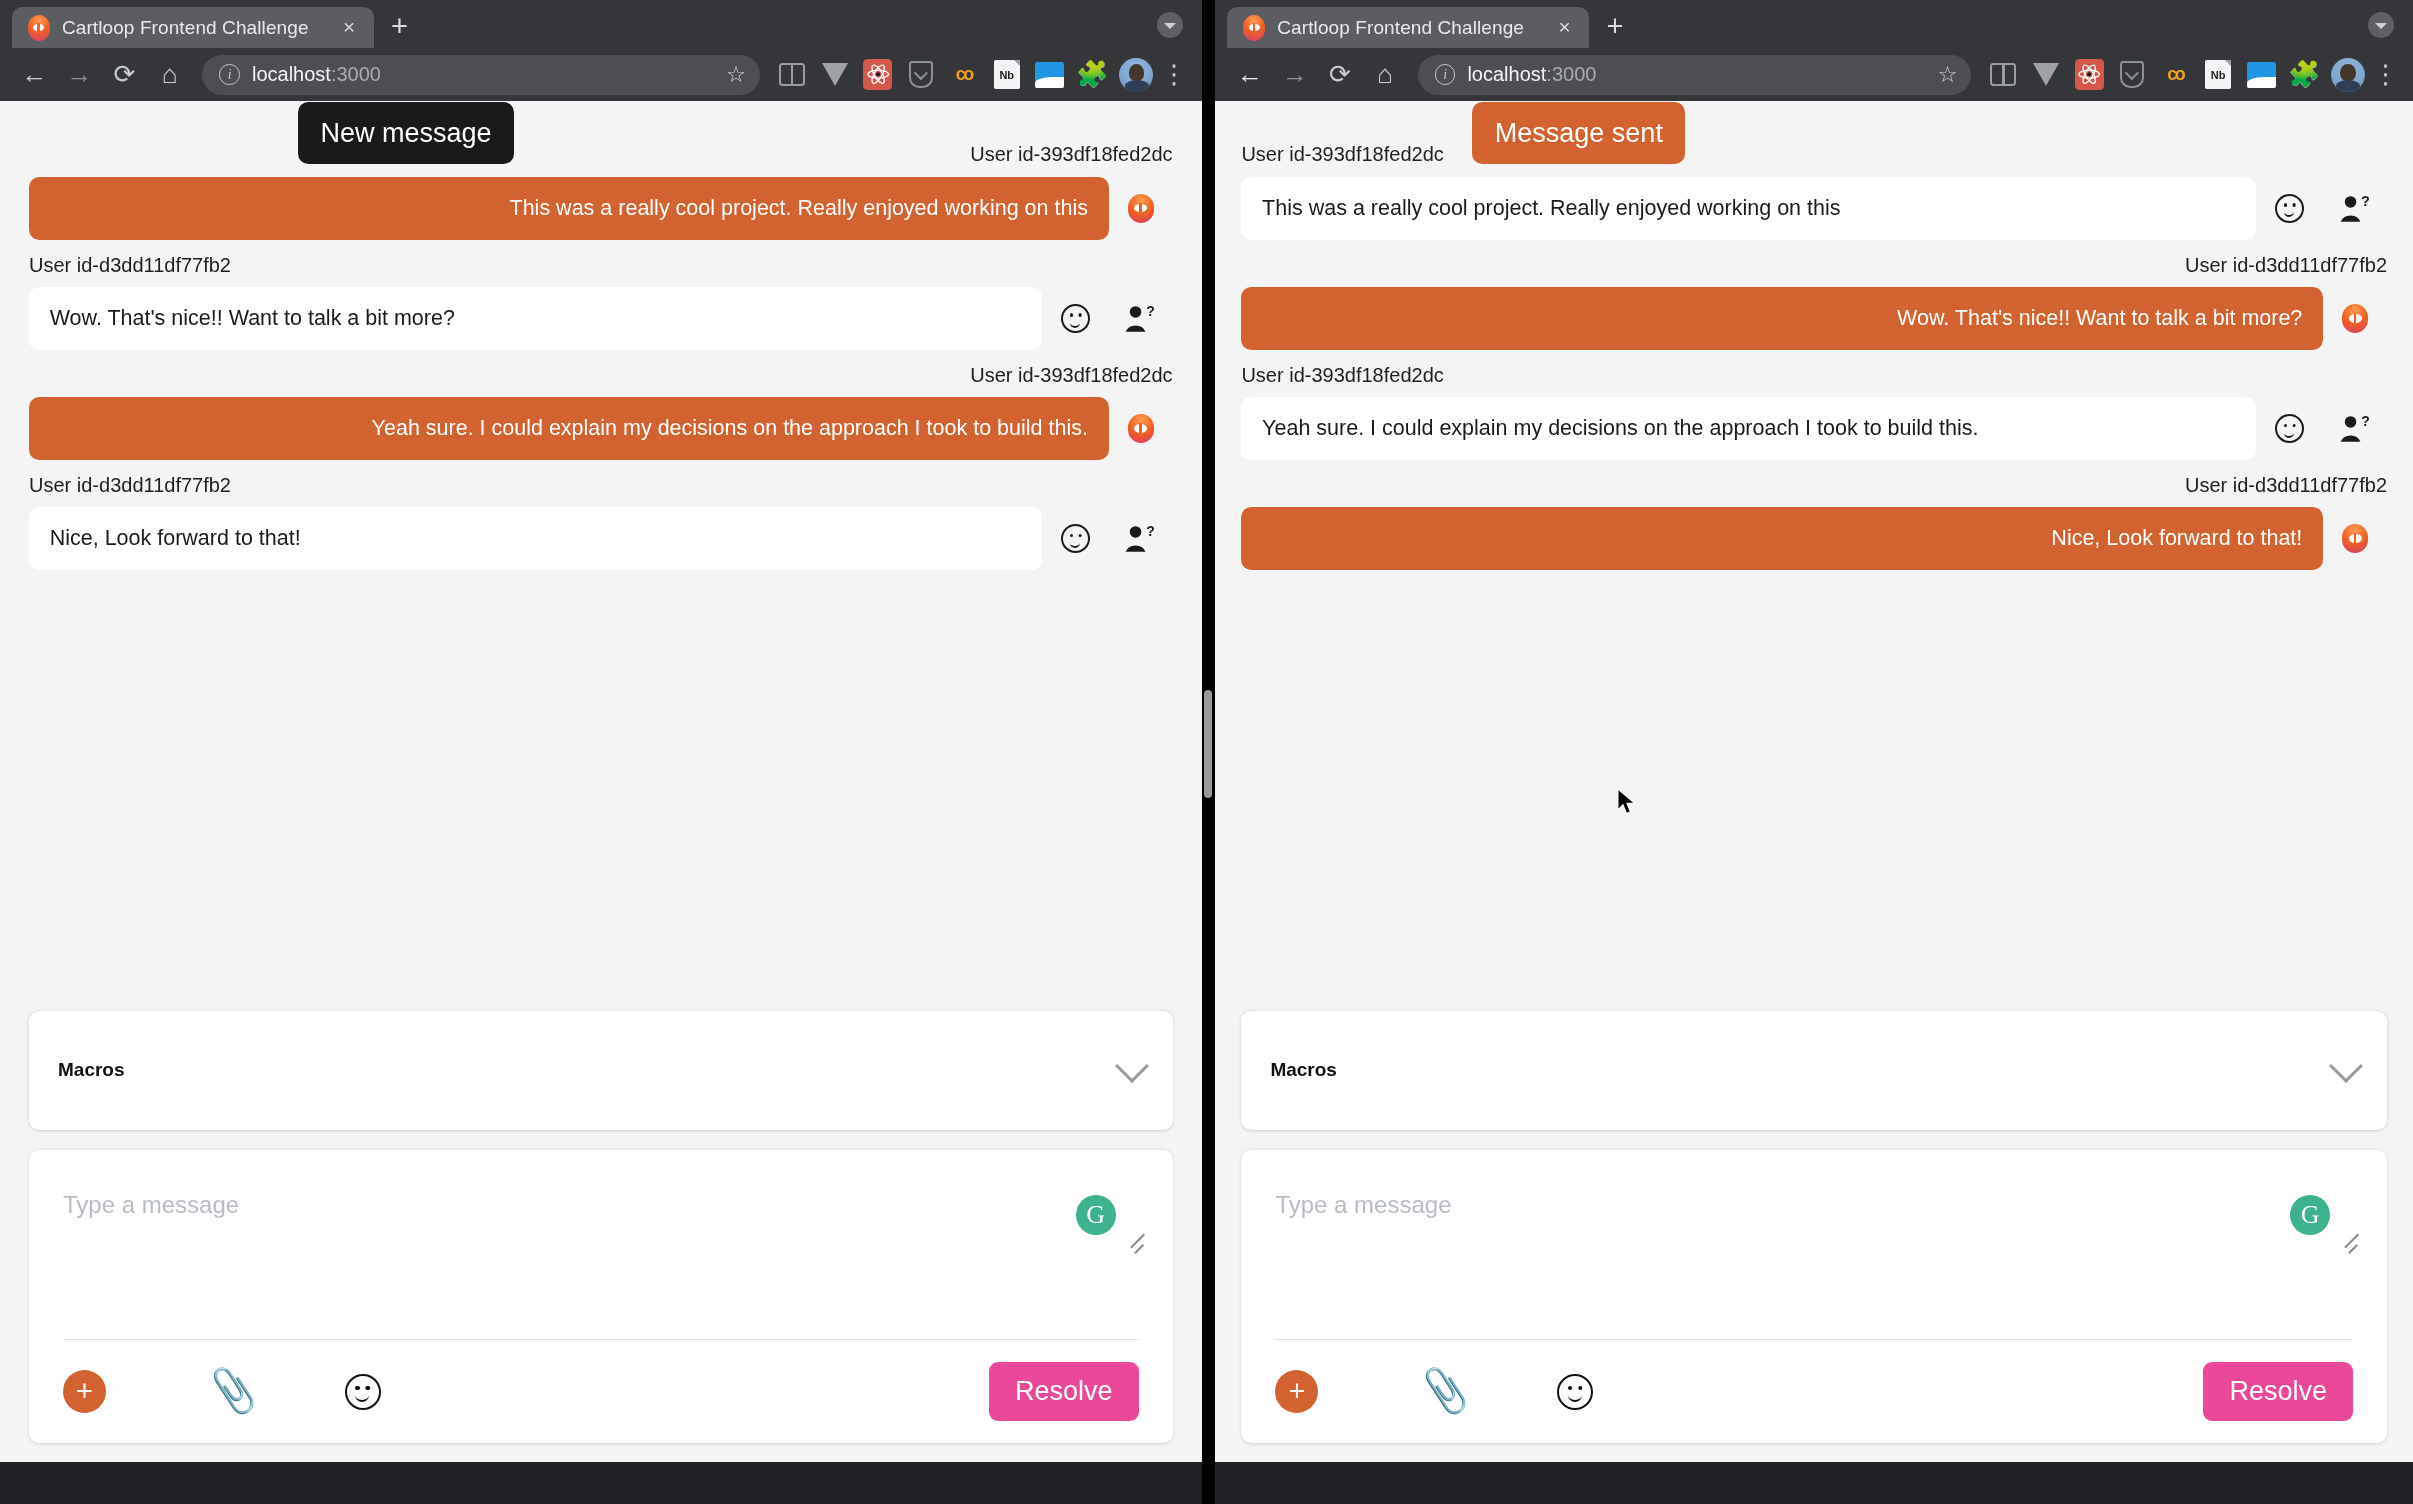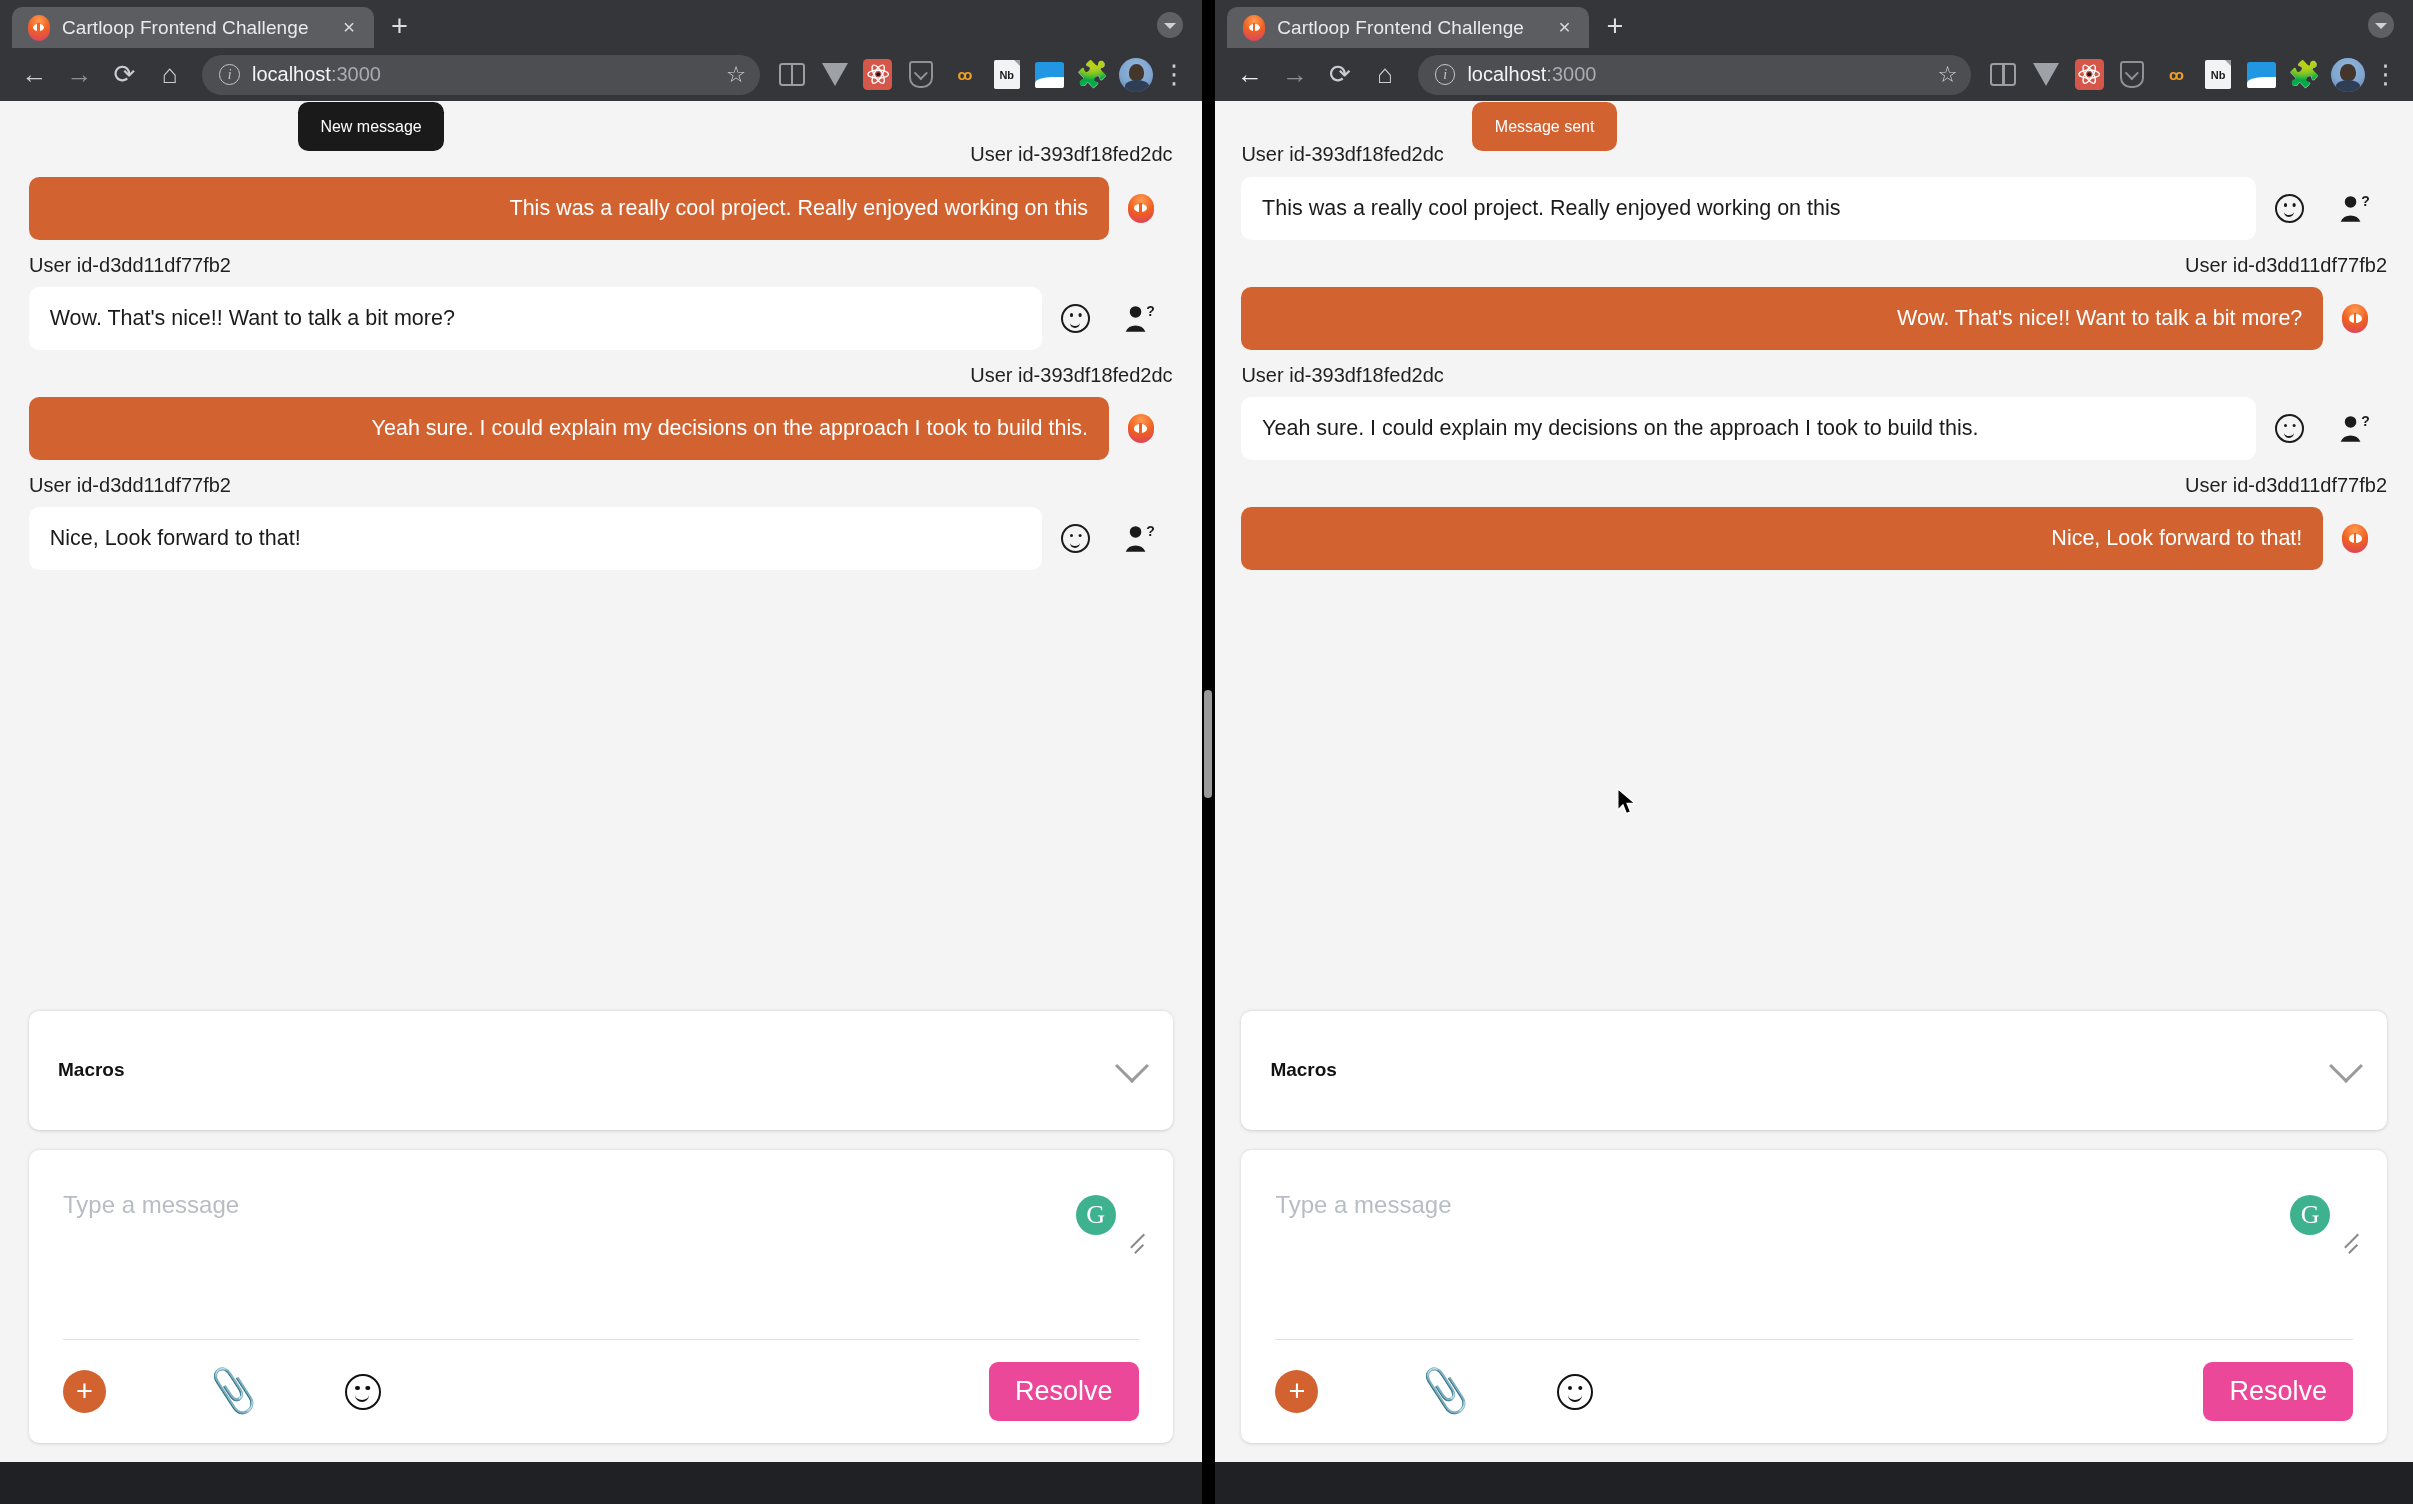--- a/index.html
+++ b/index.html
@@ -67,21 +67,21 @@
 
   .exts { display: flex; align-items: center; gap: 0; }
   .ext { width: 43px; height: 43px; display:flex; align-items:center; justify-content:center; }
   .ext-split { width: 26px; height: 22.4px; border: 2.2px solid #9a9da1; border-radius: 3.4px; position: relative; }
   .ext-split::after { content:""; position:absolute; left: 10.3px; top:-1.7px; bottom:-1.7px; width:2.2px; background:#9a9da1; }
   .ext-vue { width:0;height:0; border-left: 13.8px solid transparent; border-right: 13.8px solid transparent; border-top: 23px solid #9ea1a5; }
   .ext-react { width: 29px; height: 31px; background:#d4574a; border-radius: 4.3px; display:flex;align-items:center;justify-content:center; }
   .ext-react svg { display:block; }
   .ext-shield { width: 24px; height: 27.5px; border: 2.2px solid #8e9195; border-radius: 3.4px 3.4px 10.3px 10.3px; display:flex;align-items:center;justify-content:center; }
   .ext-shield::after { content:""; width:7.7px;height:7.7px; border-right:2.2px solid #8e9195; border-bottom:2.2px solid #8e9195; transform: rotate(45deg); margin-top:-3.4px;}
-  .ext-co { color:#f0a020; font-weight: bold; font-size: 15px; letter-spacing:-2.6px; }
+  .ext-co { color:#f0a020; font-weight: bold; font-size: 18px; letter-spacing:-2.6px; }
   .ext-nb { width:26px;height:29px; background:#f1f3f4; border-radius:1.7px; color:#1a1a1a; font-size:11px; font-weight:bold;
             display:flex;align-items:center;justify-content:center; position:relative; }
   .ext-nb::after{content:"";position:absolute;right:0;top:0;border-left:6.9px solid transparent;border-top:6.9px solid #9a9da1;}
   .ext-img { width:29px;height:26px; background:#2196e3; border-radius:2.6px; position:relative; overflow:hidden; }
   .ext-img::after{content:"";position:absolute;left:0;bottom:0;width:100%;height:10.3px;background:#fff;
                   border-radius:60% 0 0 0;}
   .ext-puzzle { color:#9a9da1; font-size: 26px; }
   .avatar-btn { width: 34px; height: 34px; border-radius: 50%;
                 background: radial-gradient(circle at 50% 32%, #93b7dd 0%, #7fa6d0 55%, #5f7fa6 100%);
                 position:relative; overflow:hidden; margin: 0 5.2px; }
@@ -127,21 +127,21 @@
                         border-bottom:2.6px solid #1b1b1b; border-radius: 0 0 8.6px 8.6px; }
 
   .cartloop-ico { width: 26px; height: 29px; border-radius: 50% / 46%;
     background: radial-gradient(circle at 50% 22%, #ff9b52 0%, #ef5f20 50%, #d63d6f 100%);
     display:flex; align-items:center; justify-content:center; position:relative; }
   .cartloop-ico i { width: 13px; height: 8.6px; background:#fff; border-radius:50%; position:relative; display:block;}
   .cartloop-ico i::after { content:""; position:absolute; left:5.2px; top:-0.9px; width:2.6px; height:10.3px; background:#ef5f20; }
 
   
   .tooltip {
-    position: absolute; z-index: 40; border-radius: 10.3px; font-size: 16px; color: #fff;
+    position: absolute; z-index: 40; border-radius: 10.3px; font-size: 27px; color: #fff;
     padding: 15.5px 22.4px; white-space: nowrap;
   }
   .tooltip.dark   { background: #1a1a1a; }
   .tooltip.orange { background: #d2622f; }
 
   
   .macros {
     background:#fff; border-radius: 10.3px; box-shadow: 0 0.9px 3.4px rgba(0,0,0,.16);
     display:flex; align-items:center; justify-content:space-between;
     padding: 0 29px; flex: 0 0 auto;

